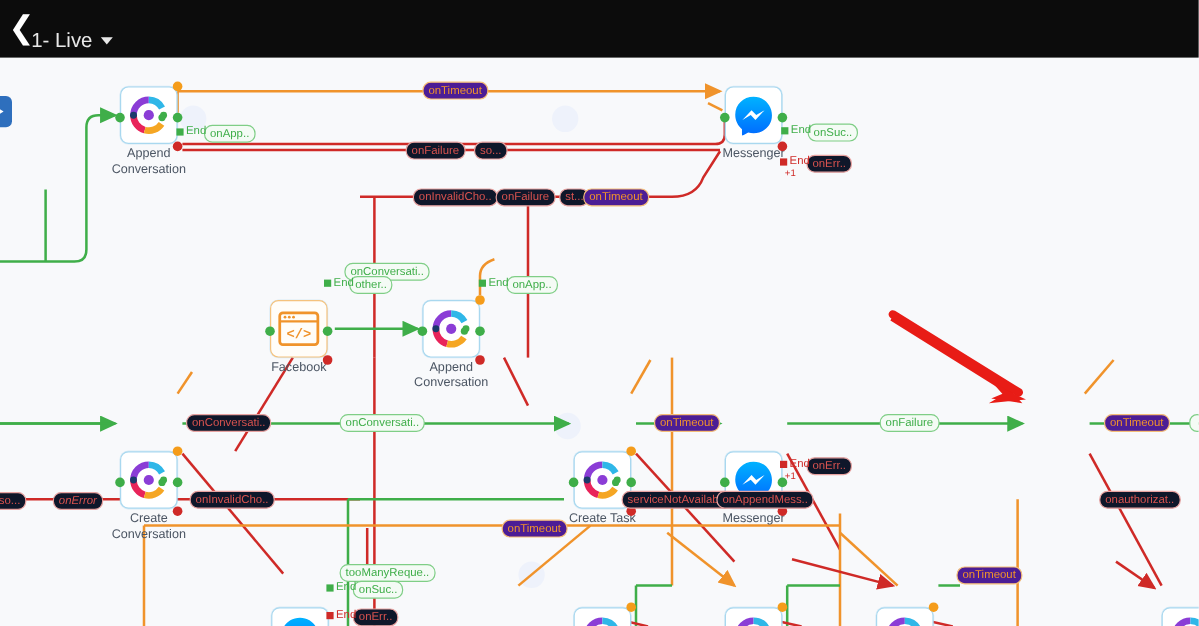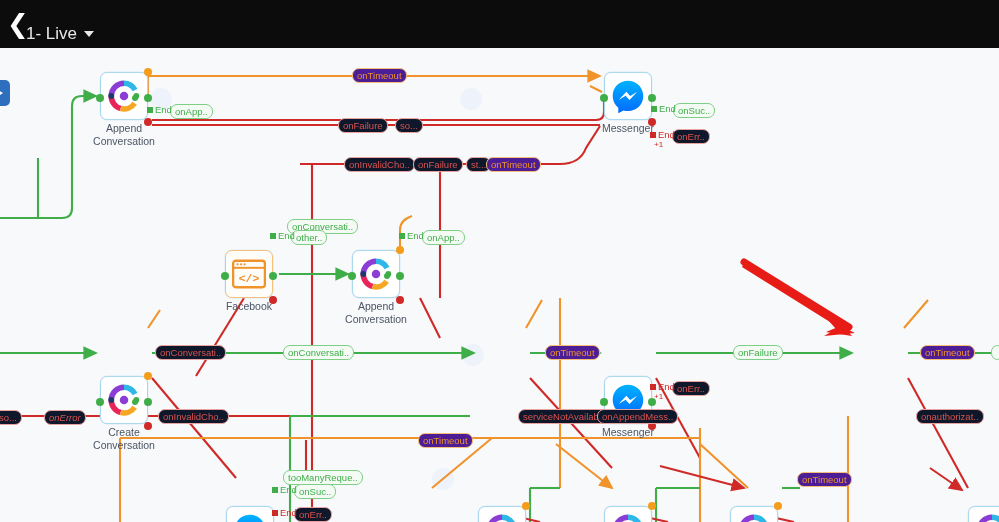--- a/index.html
+++ b/index.html
@@ -350,20 +350,43 @@
         <div class="node-caption">
           <span>Create</span><br><span>Conversation</span>
         </div>
         <div class="port top" style="left:44px;top:-4px;"></div>
         <div class="port in" style="left:-4px;top:22px;"></div>
         <div class="port out" style="left:44px;top:22px;"></div>
         <div class="dot-sm" style="left:32px;top:23px;"></div>
         <div class="port err" style="left:44px;top:46px;"></div>
       </div>
 
+      <div class="node" style="left:478px;top:328px;">
+        <div class="node-box">
+          <svg width="34" height="34" viewBox="0 0 40 40">
+            <g fill="none" stroke-width="6.5">
+                <path d="M20 5 A15 15 0 0 0 5 20" stroke="#8b3dd6"></path>
+                <path d="M20 5 A15 15 0 0 1 33 13" stroke="#2fb7e8"></path>
+                <path d="M5 20 A15 15 0 0 0 16 34.6" stroke="#e8245a"></path>
+                <path d="M16 34.6 A15 15 0 0 0 32.5 28.5" stroke="#f5a623"></path>
+              </g>
+            <circle cx="20" cy="20" r="5" fill="#8b3dd6"></circle>
+              <circle cx="5" cy="20" r="3.4" fill="#1b3a6b"></circle>
+              <circle cx="34.5" cy="20" r="3.4" fill="#3fae49"></circle>
+          </svg>
+        </div>
+        <div class="node-caption" style="top:50px;">
+          <span>Create Task</span>
+        </div>
+        <div class="port top" style="left:44px;top:-4px;"></div>
+        <div class="port in" style="left:-4px;top:22px;"></div>
+        <div class="port out" style="left:44px;top:22px;"></div>
+        <div class="dot-sm" style="left:32px;top:23px;"></div>
+        <div class="port err" style="left:44px;top:46px;"></div>
+      </div>
 
       <div class="node" style="left:604px;top:328px;">
         <div class="node-box">
           <svg class="msgr" viewBox="0 0 40 40">
             <defs>
                 <linearGradient id="mg2" x1="0" y1="0" x2="0" y2="1">
                   <stop offset="0" stop-color="#00b2ff"></stop>
                   <stop offset="1" stop-color="#006aff"></stop>
                 </linearGradient>
               </defs>

